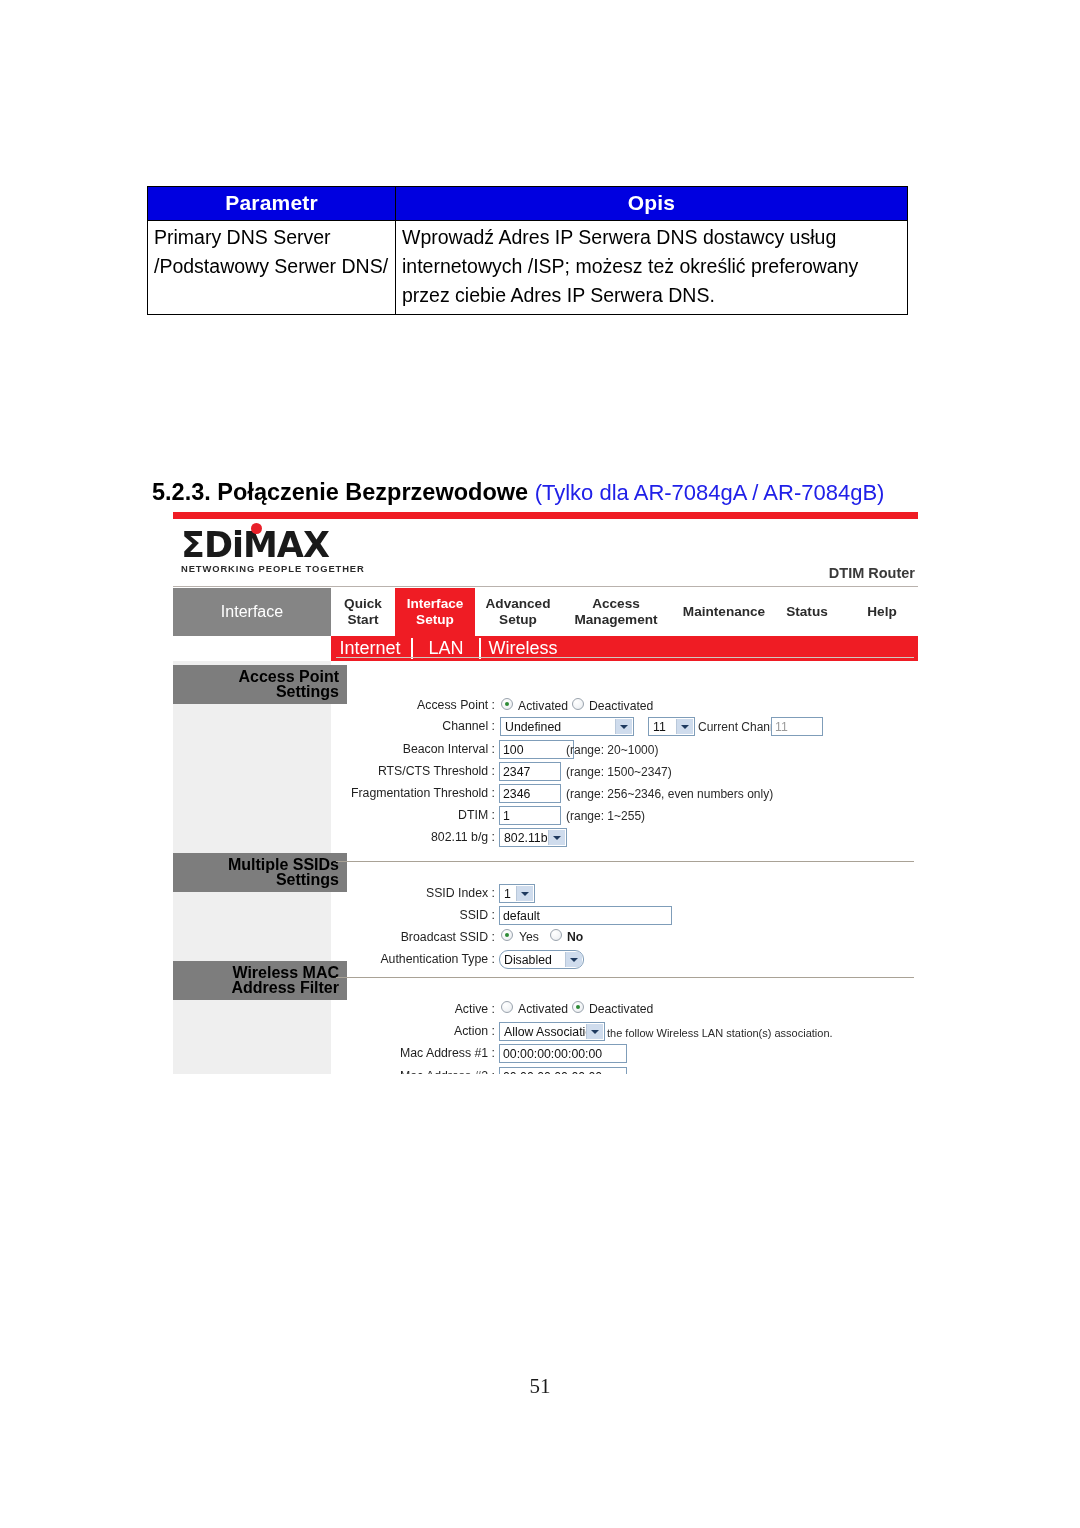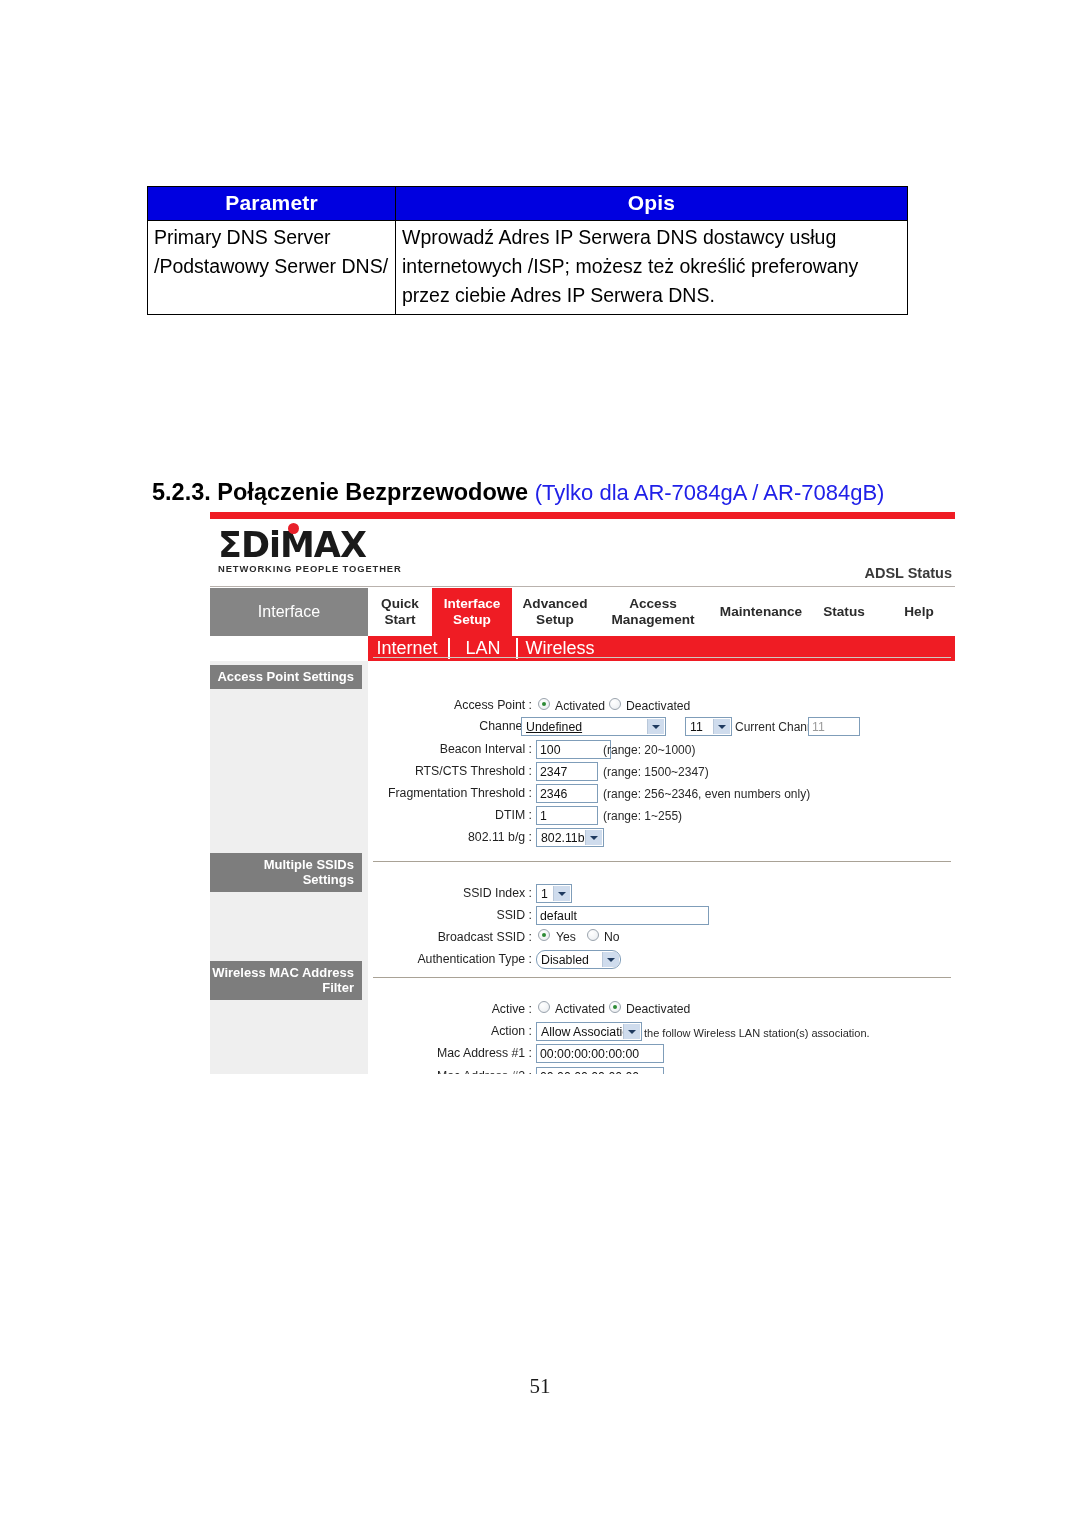--- a/index.html
+++ b/index.html
@@ -66,21 +66,20 @@
   
   .router-shot {
     position: absolute;
     left: 173px;
     top: 512px;
     width: 745px;
     height: 562px;
     background: #ffffff;
     font-family: "Liberation Sans", sans-serif;
     overflow: hidden;
-    margin-left: 37px;
   }
   .topbar-red {
     position: absolute;
     left: 0; top: 0;
     width: 745px; height: 7px;
     background: #ef1c24;
   }
 
   
   .logo-wrap {
@@ -197,24 +196,24 @@
   }
   .side-col {
     position: absolute;
     left: 0; top: 0;
     width: 158px; height: 413px;
     background: #efefef;
   }
   .side-hdr {
     position: absolute;
     left: 0;
-    width: 152px;
+    width: 174px;
     background: #7d7d7d;
-    color: #ffffff;
-    font-size: 13px;
+    color: #000000;
+    font-size: 16px;
     font-weight: bold;
     text-align: right;
     padding: 4px 8px 5px 0;
     box-sizing: border-box;
     line-height: 15px;
   }
   .divline {
     position: absolute;
     left: 163px;
     width: 578px;
@@ -339,21 +338,21 @@
 <div class="sec-heading"><span>5.2.3. Połączenie Bezprzewodowe</span> <span class="sub">(Tylko dla AR-7084gA / AR-7084gB)</span></div>
 
 <div class="router-shot">
 
   <div class="topbar-red"></div>
 
   <div class="logo-wrap">
     <span class="logo-text"><span class="logo-dot"></span><span>ΣDiMAX</span></span>
     <span class="logo-tag">NETWORKING PEOPLE TOGETHER</span>
   </div>
-  <div class="adsl-label">ADSL Status</div>
+  <div class="adsl-label">DTIM Router</div>
   <div class="hdr-rule"></div>
 
   <div class="nav-zone">
     <div class="iface-box">Interface</div>
     <div class="nav-items">
       <div class="nav-item" style="left:0px;width:64px;">Quick
 Start</div>
       <div class="nav-item active" style="left:64px;width:80px;">Interface
 Setup</div>
       <div class="nav-item" style="left:144px;width:86px;">Advanced
@@ -380,21 +379,21 @@
 
     <div class="side-hdr" style="top:4px;">Access Point Settings</div>
 
     <div class="frm-label" style="left:237px;top:37px;width:85px;">Access Point :</div>
     <div class="radio on" style="left:328px;top:37px;"></div>
     <div class="radio-lbl" style="left:345px;top:38px;">Activated</div>
     <div class="radio" style="left:399px;top:37px;"></div>
     <div class="radio-lbl" style="left:416px;top:38px;">Deactivated</div>
 
     <div class="frm-label" style="left:237px;top:58px;width:85px;">Channel :</div>
-    <div class="sel" style="left:311px;top:56px;width:145px;text-decoration:underline;"><span>Undefined</span><span class="arrow"></span></div>
+    <div class="sel" style="left:327px;top:56px;width:134px;"><span>Undefined</span><span class="arrow"></span></div>
     <div class="sel" style="left:475px;top:56px;width:47px;"><span>11</span><span class="arrow"></span></div>
     <div class="frm-note" style="left:525px;top:59px;">Current Channel:</div>
     <div class="inp readonly" style="left:598px;top:56px;width:52px;">11</div>
 
     <div class="frm-label" style="left:197px;top:81px;width:125px;">Beacon Interval :</div>
     <div class="inp" style="left:326px;top:79px;width:75px;">100</div>
     <div class="frm-note" style="left:393px;top:82px;">(range: 20~1000)</div>
 
     <div class="frm-label" style="left:197px;top:103px;width:125px;">RTS/CTS Threshold :</div>
     <div class="inp" style="left:326px;top:101px;width:62px;">2347</div>
@@ -417,21 +416,21 @@
     <div class="frm-label" style="left:222px;top:225px;width:100px;">SSID Index :</div>
     <div class="sel" style="left:326px;top:223px;width:36px;"><span>1</span><span class="arrow"></span></div>
 
     <div class="frm-label" style="left:252px;top:247px;width:70px;">SSID :</div>
     <div class="inp" style="left:326px;top:245px;width:173px;">default</div>
 
     <div class="frm-label" style="left:212px;top:269px;width:110px;">Broadcast SSID :</div>
     <div class="radio on" style="left:328px;top:268px;"></div>
     <div class="radio-lbl" style="left:346px;top:269px;">Yes</div>
     <div class="radio" style="left:377px;top:268px;"></div>
-    <div class="radio-lbl" style="left:394px;top:269px;">No</div>
+    <div class="radio-lbl" style="left:394px;top:269px;font-weight:bold;">No</div>
 
     <div class="frm-label" style="left:192px;top:291px;width:130px;">Authentication Type :</div>
     <div class="sel" style="left:326px;top:289px;width:85px;border-radius:9px;"><span>Disabled</span><span class="arrow"></span></div>
 
     <div class="side-hdr" style="top:300px;">Wireless MAC Address Filter</div>
     <div class="divline" style="top:316px;"></div>
 
     <div class="frm-label" style="left:252px;top:341px;width:70px;">Active :</div>
     <div class="radio" style="left:328px;top:340px;"></div>
     <div class="radio-lbl" style="left:345px;top:341px;">Activated</div>

